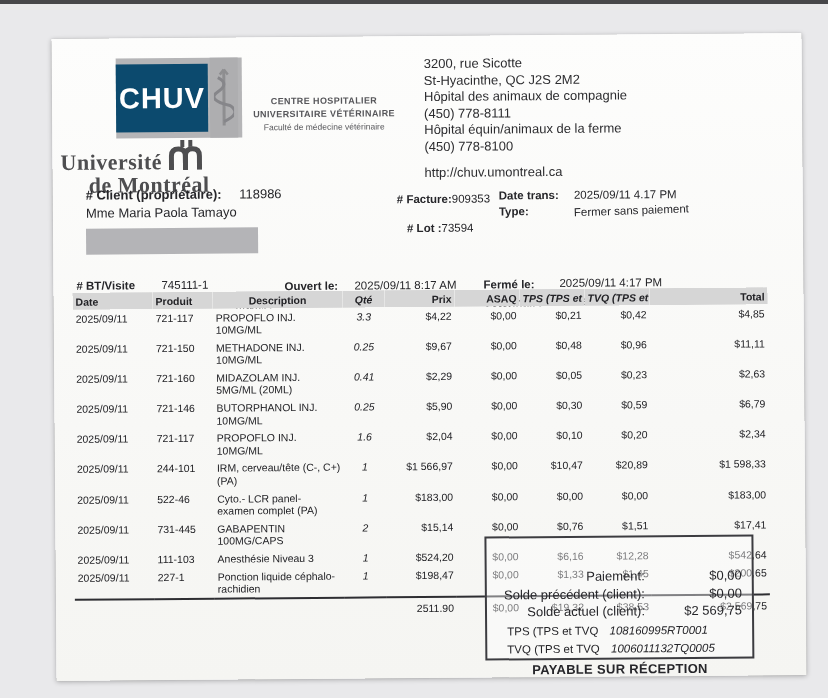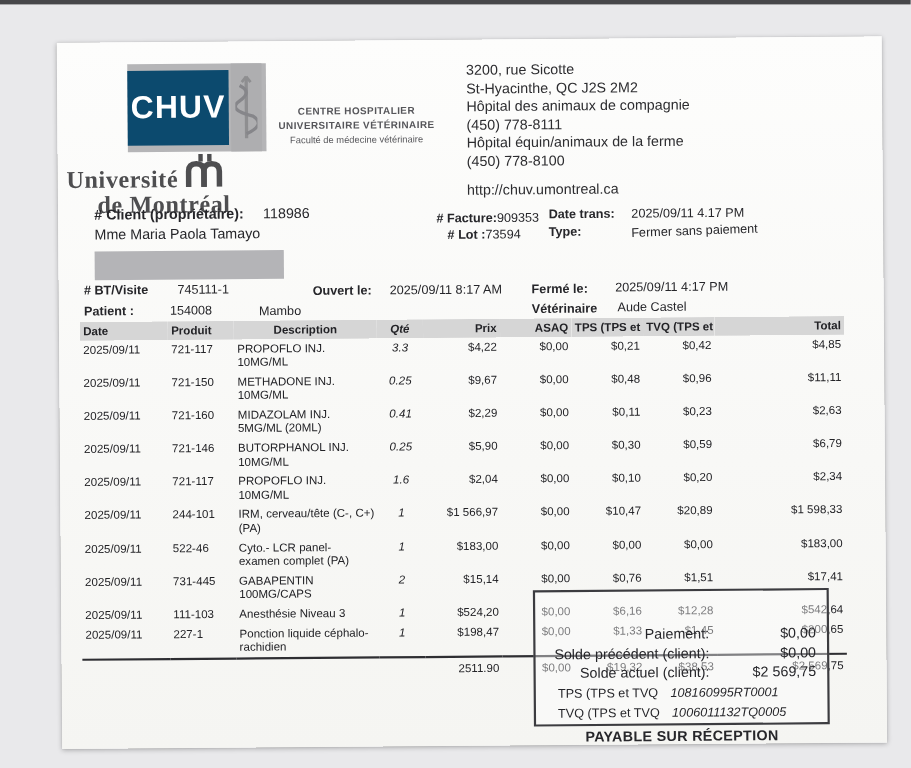--- a/index.html
+++ b/index.html
@@ -42,42 +42,42 @@
   .addr .site{margin-top:10px;}
 
   
   .client{left:33px;top:149px;font-size:13px;}
   .client .row1{font-weight:bold;}
   .client .num{font-weight:normal;margin-left:14px;}
   .client .name{margin-top:3px;}
   .redaction{left:33px;top:190px;width:172px;height:26px;background:#b4b4b7;}
   .facture{left:344px;top:156px;font-size:11.5px;line-height:15px;}
   .facture b{font-weight:bold;}
-  .facture .lot{margin-left:10px;}
+  .facture .lot{margin-left:10px;margin-top:14px;}
   .datetrans{left:446px;top:152px;font-size:11.5px;line-height:16px;}
   .datetrans .lbl{font-weight:bold;display:inline-block;width:72px;}
   .tilt{display:inline-block;transform:rotate(-1.5deg);}
 
   
   .visit{left:0;top:220px;width:750px;font-size:11.5px;}
-  .visit span{position:absolute;white-space:nowrap;}
+  .visit span{position:absolute;white-space:nowrap;margin-top:21px;}
   .vb{font-weight:bold;}
 
   
   .items{left:19px;top:254px;width:695px;border-collapse:collapse;table-layout:fixed;
     font-size:10.5px;color:#222226;}
   .items th{background:#d6d6d6;font-weight:bold;padding:2px 3px;height:13px;white-space:nowrap;overflow:hidden;}
   .items td{padding:2.5px 3px;vertical-align:top;line-height:1.2;}
   .c-date{text-align:left;}
   .c-produit{text-align:left;margin-left:12px;}
   .c-description{text-align:left;}
   th.c-description{text-align:center;}
   .c-qte{text-align:center;font-style:italic;}
   .c-prix,.c-asaq,.c-tps,.c-tvq,.c-total{text-align:right;}
-  th.c-tps,th.c-tvq{text-align:center;}
+  th.c-tps,th.c-tvq{text-align:center;font-style:italic;}
   .items tfoot td{border-top:2px solid #2e2e32;padding-top:4px;font-size:10.5px;}
 
   
   .paybox{left:429px;top:501px;width:269px;height:124px;border:2px solid #3c3c40;
     background:rgba(255,255,255,.4);box-sizing:border-box;padding-top:30px;font-size:13px;}
   .payrow{display:flex;line-height:17.5px;}
   .paylabel{width:158px;text-align:right;}
   .payval{flex:1;text-align:right;padding-right:10px;}
   .taxline{margin-top:2px;padding-left:20px;font-size:11.5px;line-height:16px;white-space:nowrap;}
   .taxline .taxnum{margin-left:8px;font-style:italic;}
@@ -225,21 +225,21 @@
           <td class="c-tvq">$0,96</td>
           <td class="c-total">$11,11</td>
         </tr>
         <tr>
           <td class="c-date">2025/09/11</td>
           <td class="c-produit">721-160</td>
           <td class="c-description">MIDAZOLAM INJ. 5MG/ML (20ML)</td>
           <td class="c-qte">0.41</td>
           <td class="c-prix">$2,29</td>
           <td class="c-asaq">$0,00</td>
-          <td class="c-tps">$0,11</td>
+          <td class="c-tps">$0,05</td>
           <td class="c-tvq">$0,23</td>
           <td class="c-total">$2,63</td>
         </tr>
         <tr>
           <td class="c-date">2025/09/11</td>
           <td class="c-produit">721-146</td>
           <td class="c-description">BUTORPHANOL INJ. 10MG/ML</td>
           <td class="c-qte">0.25</td>
           <td class="c-prix">$5,90</td>
           <td class="c-asaq">$0,00</td>

